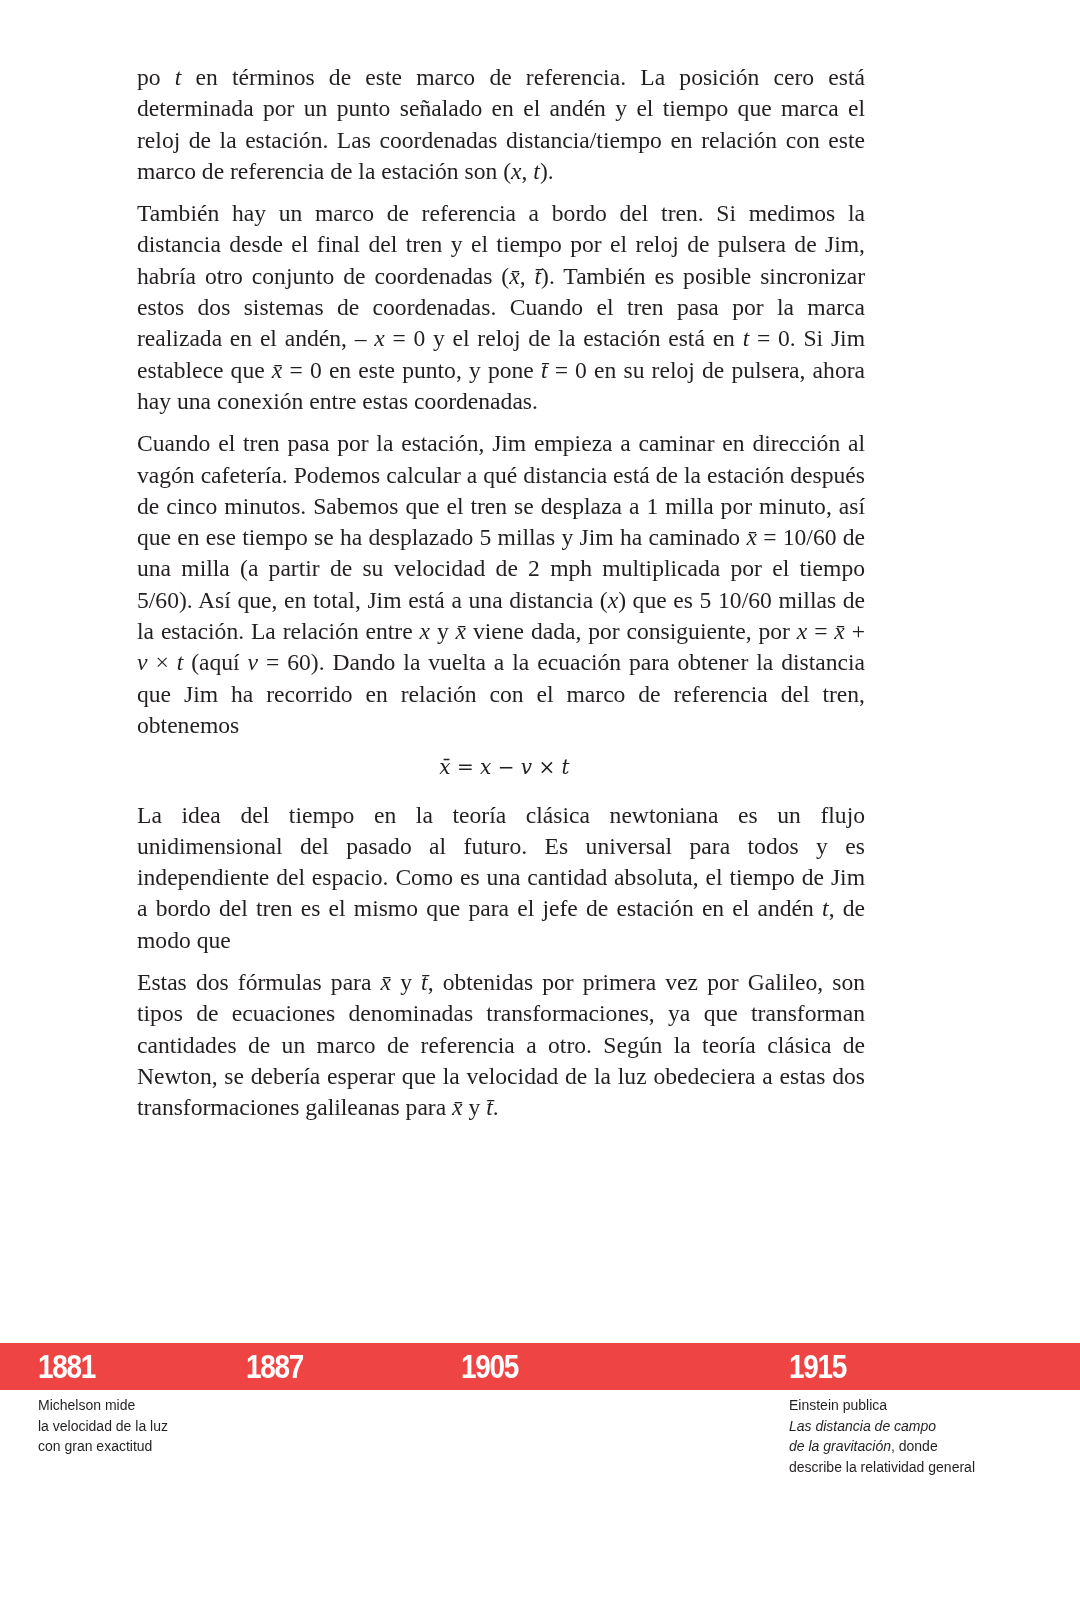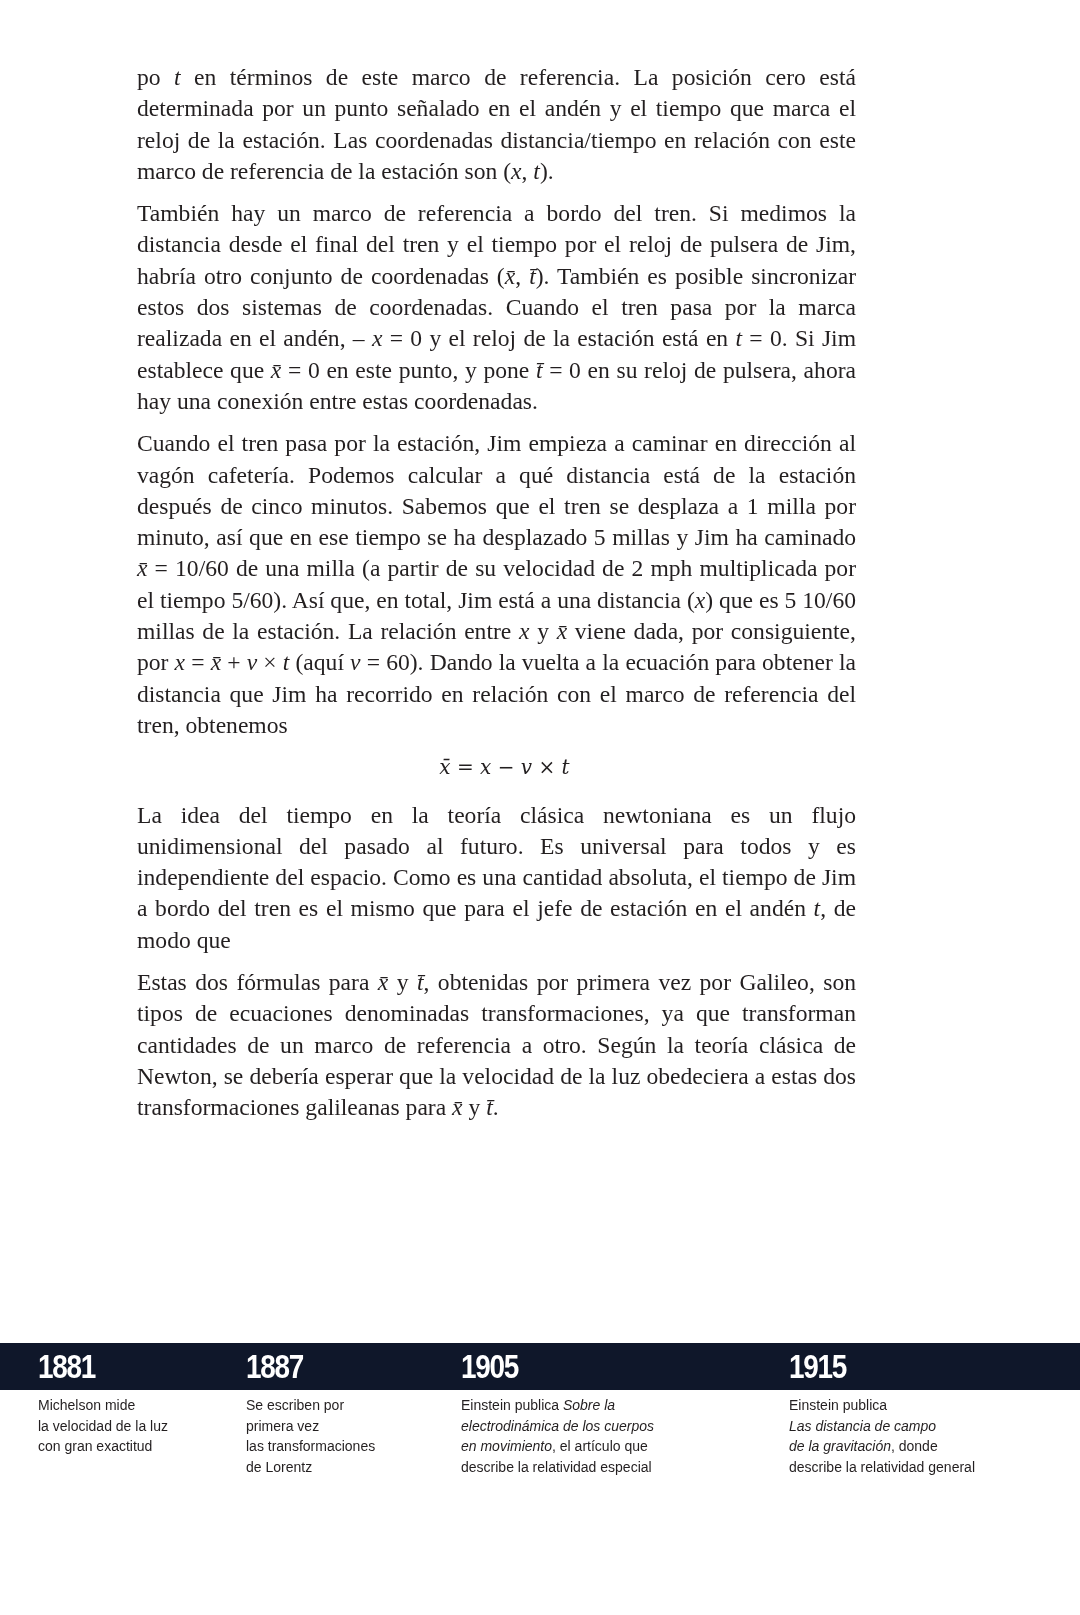--- a/index.html
+++ b/index.html
@@ -6,32 +6,32 @@
     body {
       width: 1080px; height: 1615px; position: relative; overflow: hidden;
       color: #231f20;
     }
     .page-text {
       position: absolute; left: 137px; top: 62px; width: 735px;
       font-family: "Liberation Serif", "DejaVu Serif", serif;
       font-size: 23.6px; line-height: 31.3px;
       text-align: justify; hyphens: manual;
     }
-    .para { margin: 0 16px 11px 0; }
+    .para { margin: 0 7px 11px 0; }
     .eq {
       text-align: center; margin: 6px 0 16px 0;
       font-family: "DejaVu Serif", serif; font-style: italic; font-size: 20px;
     }
     .seg-i { font-style: italic; }
     .seg-sc { font-variant: small-caps; }
     .timeline {
       position: absolute; left: 0; top: 1343px; width: 1080px;
     }
     .tl-bar {
-      height: 47px; background: #0f172a; position: relative;
+      height: 47px; background: #ef4444; position: relative;
     }
     .tl-year {
       position: absolute; top: 4px;
       font-family: "Liberation Sans", "DejaVu Sans", sans-serif;
       font-weight: bold; font-size: 34px; color: #ffffff;
       letter-spacing: -1.5px; transform: scaleX(0.82); transform-origin: left;
     }
     .tl-desc {
       position: absolute; top: 52px;
       font-family: "Liberation Sans", "DejaVu Sans", sans-serif;
@@ -55,16 +55,14 @@
 </div>
 
 <div class="timeline">
   <div class="tl-bar">
     <span class="tl-year tl-1">1881</span>
     <span class="tl-year tl-2">1887</span>
     <span class="tl-year tl-3">1905</span>
     <span class="tl-year tl-4">1915</span>
   </div>
   <div class="tl-desc tl-1">Michelson mide<br>la velocidad de la luz<br>con gran exactitud</div>
-  <div class="tl-desc tl-2">Se escriben por<br>primera vez<br>las transformaciones<br>de Lorentz</div>
-  <div class="tl-desc tl-3">Einstein publica <span class="seg-i">Sobre la</span><br><span class="seg-i">electrodinámica de los cuerpos</span><br><span class="seg-i">en movimiento</span>, el artículo que<br>describe la relatividad especial</div>
   <div class="tl-desc tl-4">Einstein publica<br><span class="seg-i">Las distancia de campo</span><br><span class="seg-i">de la gravitación</span>, donde<br>describe la relatividad general</div>
 </div>
 
 </body></html>

